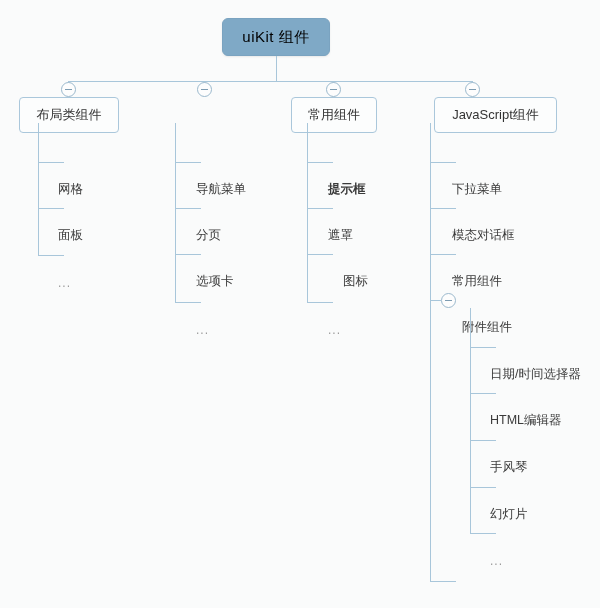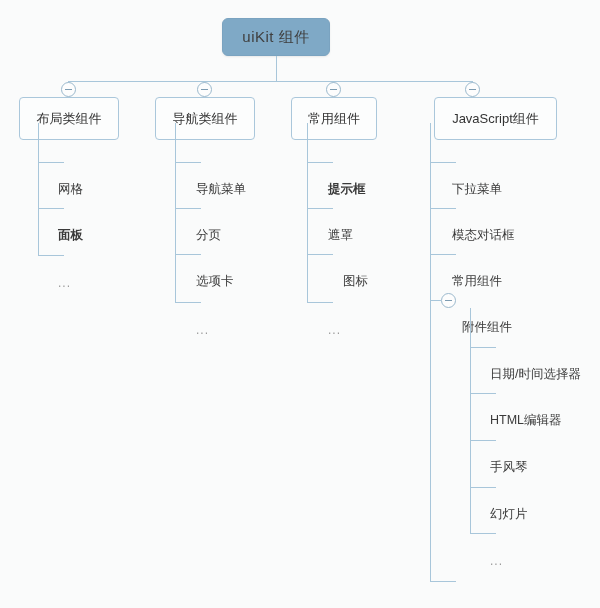--- a/index.html
+++ b/index.html
@@ -24,41 +24,41 @@
   }
   .line.v { width: 1px; }
   .line.h { height: 1px; }
 
   
   .root-node {
     position: absolute;
     background: #7fa9c6;
     border: 1px solid #7aa3c0;
     border-radius: 6px;
-    color: #404040;
+    color: #000000;
     font-size: 15px;
     display: flex;
     align-items: center;
     justify-content: center;
     letter-spacing: .5px;
     box-shadow: 0 1px 2px rgba(0,0,0,.08);
   }
 
   
   .branch-node {
     position: absolute;
     background: #fcfdfd;
     border: 1px solid #aac7db;
     border-radius: 4px;
     color: #333333;
     font-size: 13px;
     display: flex;
     align-items: center;
     justify-content: center;
-    height: 43px;
+    height: 36px;
   }
 
   
   .toggle {
     position: absolute;
     width: 15px;
     height: 15px;
     border: 1px solid #9bb9cd;
     border-radius: 50%;
     background: #fdfdfd;
@@ -106,25 +106,24 @@
   <div class="line v" style="left:472px; top:81px; height:9px;"></div>
 
   <div class="toggle" style="left:61px; top:82px;"></div>
   <div class="branch-node" style="left:19px; top:97px; width:100px;">布局类组件</div>
 
   <div class="line v" style="left:38px; top:123px; height:133px;"></div>
   <div class="line h" style="left:38px; top:162px; width:26px;"></div>
   <div class="line h" style="left:38px; top:208px; width:26px;"></div>
   <div class="line h" style="left:38px; top:255px; width:26px;"></div>
   <div class="leaf" style="left:58px; top:155px;">网格</div>
-  <div class="leaf" style="left:58px; top:201px;font-weight:bold;">面板</div>
+  <div class="leaf" style="left:58px; top:201px;">面板</div>
   <div class="leaf dots" style="left:58px; top:249px;">...</div>
 
   <div class="toggle" style="left:197px; top:82px;"></div>
-  <div class="branch-node" style="left:155px; top:97px; width:100px;">导航类组件</div>
   <div class="line v" style="left:175px; top:123px; height:180px;"></div>
   <div class="line h" style="left:175px; top:162px; width:26px;"></div>
   <div class="line h" style="left:175px; top:208px; width:26px;"></div>
   <div class="line h" style="left:175px; top:254px; width:26px;"></div>
   <div class="line h" style="left:175px; top:302px; width:26px;"></div>
   <div class="leaf" style="left:196px; top:155px;">导航菜单</div>
   <div class="leaf" style="left:196px; top:201px;">分页</div>
   <div class="leaf" style="left:196px; top:247px;">选项卡</div>
   <div class="leaf dots" style="left:196px; top:296px;">...</div>
 

